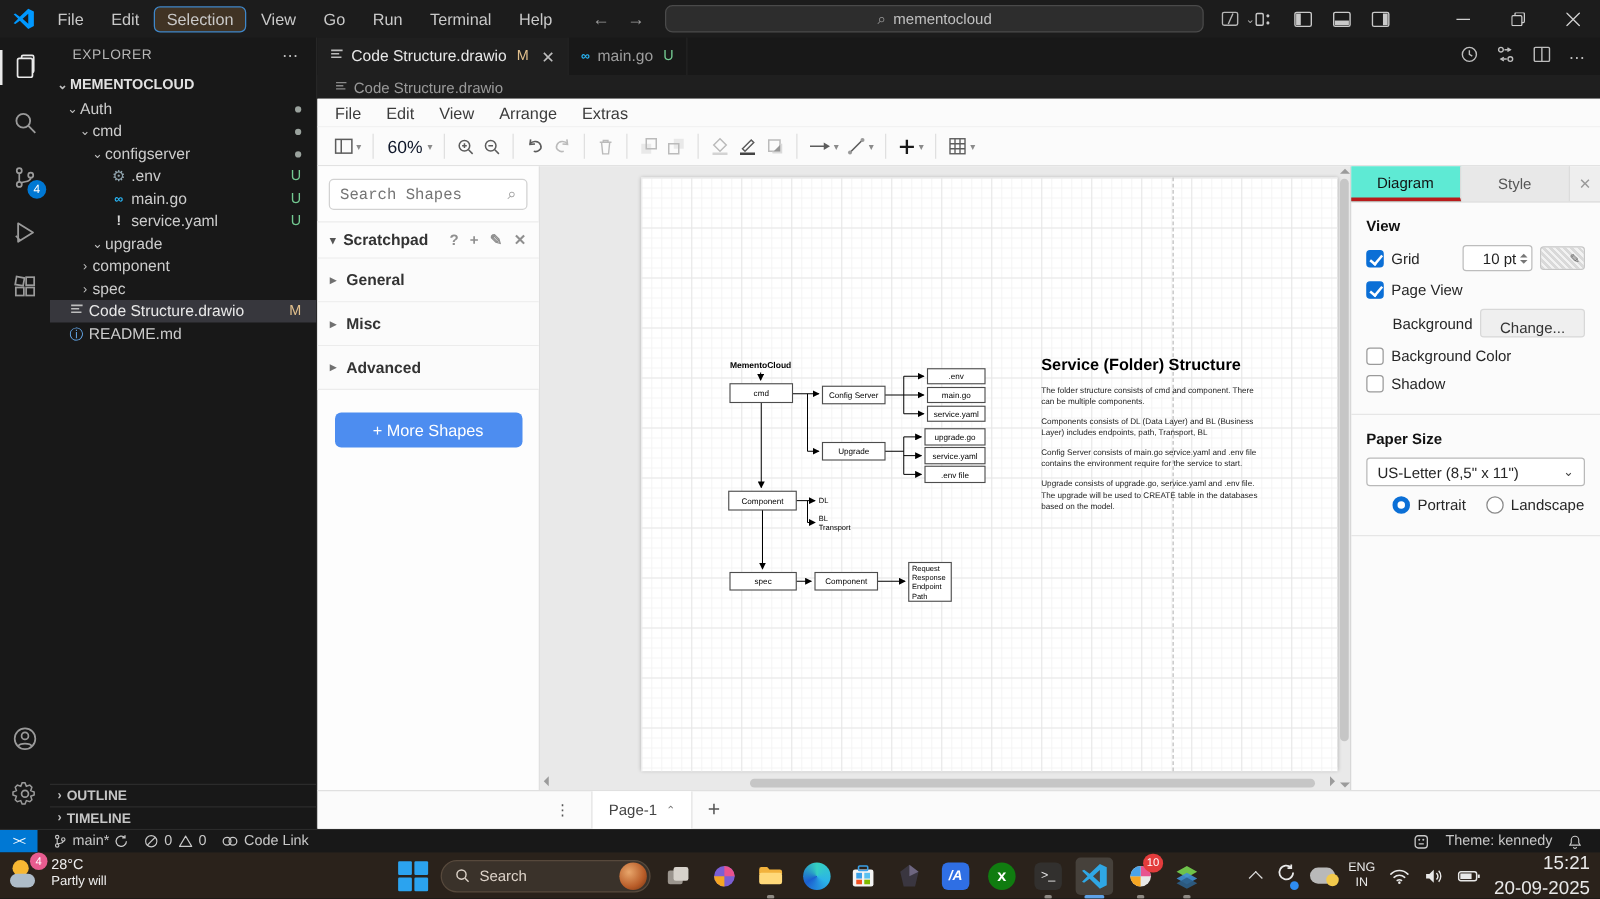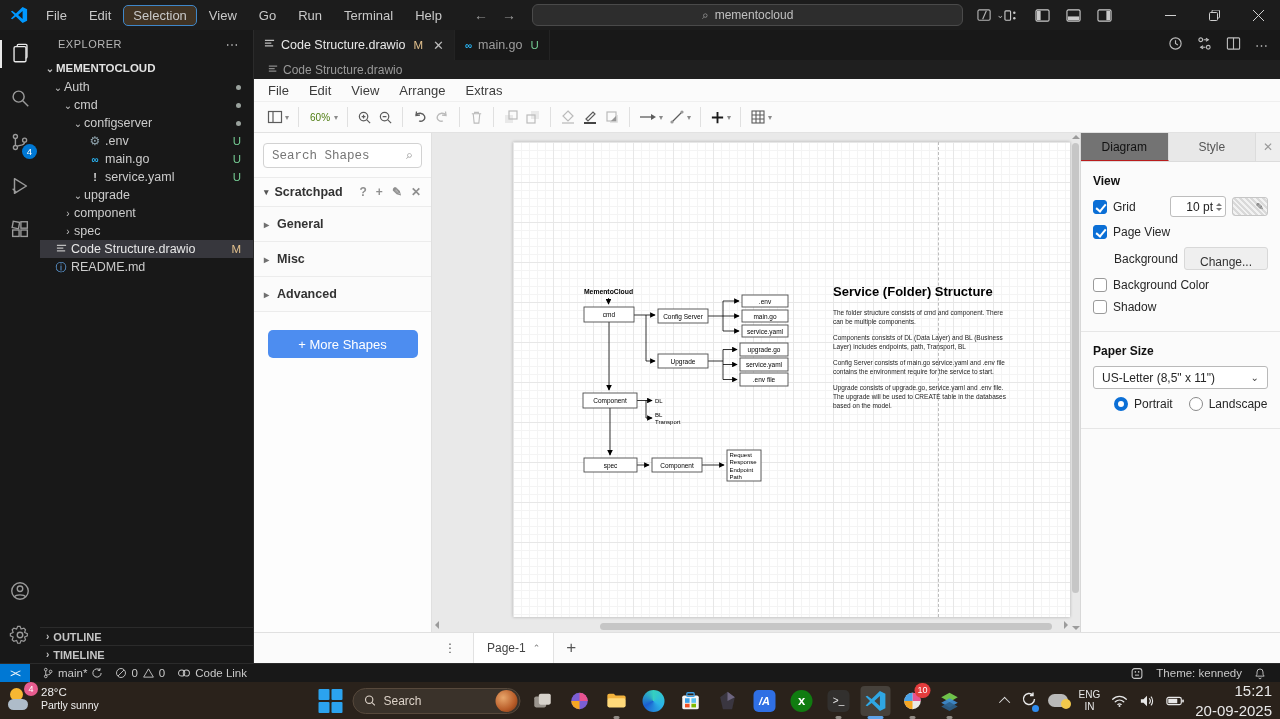--- a/index.html
+++ b/index.html
@@ -60,21 +60,21 @@
 
   
   .drawio{flex:1;display:flex;flex-direction:column;background:#fff;min-height:0}
   .dmenubar{height:23px;background:#fbfbfb;display:flex;align-items:center;padding-left:14px;gap:20px;
             font-size:13px;color:#3c3c3c;border-bottom:1px solid #efefef}
   .dtoolbar{height:31px;background:#fbfbfb;border-bottom:1px solid #e2e2e2;display:flex;align-items:center;padding-left:10px}
   .tbtn{height:24px;padding:0 3px;display:flex;align-items:center;justify-content:center;color:#5c5c5c;gap:2px}
   .tbtn.dis{opacity:.4}
   .tcaret{font-size:8px;color:#8b8b8b}
   .tsep{width:1px;height:20px;background:#e0e0e0;margin:0 6px}
-  .zoomtxt{font-size:10px;color:#4d7c0f;padding:0 2px}
+  .zoomtxt{font-size:14px;color:#0f172a;padding:0 2px}
 
   .dbody{flex:1;display:flex;min-height:0}
 
   .shapes{width:178px;border-right:1px solid #e0e0e0;background:#fdfdfd;font-size:12.5px;color:#333;flex:none}
   .search-shapes{margin:10px 9px 9px;height:25px;border:1px solid #d2d2d2;border-radius:4px;background:#fff;
                  display:flex;align-items:center;padding:0 8px;color:#999}
   .search-shapes input{border:none;outline:none;flex:1;font-size:12.5px;font-family:Liberation Mono, monospace;color:#666;background:transparent;min-width:0}
   .scratch-hdr{display:flex;align-items:center;gap:6px;padding:7px 10px;border-top:1px solid #ececec;border-bottom:1px solid #ececec;
                font-weight:bold;color:#333;background:#fcfcfc}
   .scratch-tools{margin-left:auto;display:flex;gap:9px;color:#8f8f8f;font-size:12px}
@@ -110,21 +110,21 @@
   .vscroll{position:absolute;right:1px;top:10px;width:7px;height:450px;background:#c6c6c6;border-radius:4px}
   .scr-arrow{position:absolute;width:0;height:0;border:4px solid transparent}
   .scr-left{left:3px;bottom:3px;border-right-color:#9b9b9b;border-left:none}
   .scr-right{right:12px;bottom:3px;border-left-color:#9b9b9b;border-right:none}
   .scr-up{right:0px;top:2px;border-bottom-color:#9b9b9b;border-top:none}
   .scr-down{right:0px;bottom:2px;border-top-color:#9b9b9b;border-bottom:none}
 
   .format{width:200px;border-left:1px solid #d8d8d8;background:#fbfbfb;font-size:12px;color:#262626;flex:none;display:flex;flex-direction:column}
   .ftabs{display:flex;height:29px;background:#eeeeee;border-bottom:1px solid #dcdcdc;align-items:stretch}
   .ftab{flex:1;display:flex;align-items:center;justify-content:center;color:#555;background:#e8e8e8;border-right:1px solid #dcdcdc}
-  .ftab.active{background:#737373;color:#111;border-bottom:1px solid #b91c1c}
+  .ftab.active{background:#5eead4;color:#111;border-bottom:3px solid #b91c1c}
   .ftab-close{width:24px;display:flex;align-items:center;justify-content:center;color:#9a9a9a}
   .fsec{padding:9px 12px;border-bottom:1px solid #e6e6e6}
   .fhead{font-weight:bold;margin:3px 0 8px;color:#111}
   .frow{display:flex;align-items:center;gap:6px;margin:8px 0}
   .cb{width:14px;height:14px;border:1px solid #9a9a9a;border-radius:3px;background:#fff;position:relative;flex:none}
   .cb.on{background:#0b6fd6;border-color:#0b6fd6}
   .cb.on::after{content:"";position:absolute;left:4px;top:1px;width:4px;height:8px;border:solid #fff;border-width:0 2px 2px 0;transform:rotate(40deg)}
   .ginput{margin-left:auto;width:56px;height:21px;border:1px solid #bdbdbd;border-radius:3px;background:#fff;
           display:flex;align-items:center;justify-content:flex-end;padding:0 3px;gap:3px;color:#222}
   .spin{display:flex;flex-direction:column;gap:2px}
@@ -798,21 +798,21 @@
 
   <div class="taskbar">
     <div class="weather">
       <span class="wicon">
         <span class="wsun"></span>
           <span class="wcloud"></span>
         <span class="wbadge">4</span>
       </span>
       <span class="wtxt">
         <div class="t1">28°C</div>
-        <div>Partly sunny</div>
+        <div>Partly will</div>
       </span>
     </div>
 
     <div class="tb-center">
       <span class="tapp">
           <span class="start">
             <i></i>
             <i></i>
             <i></i>
             <i></i>

